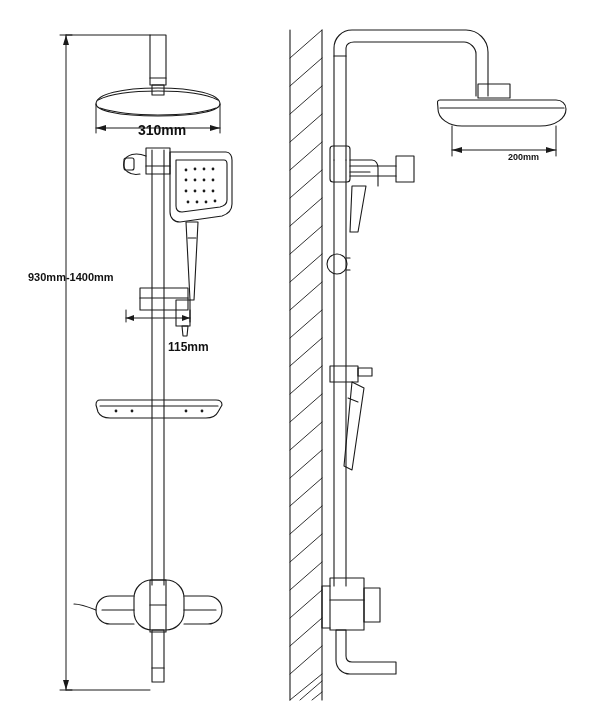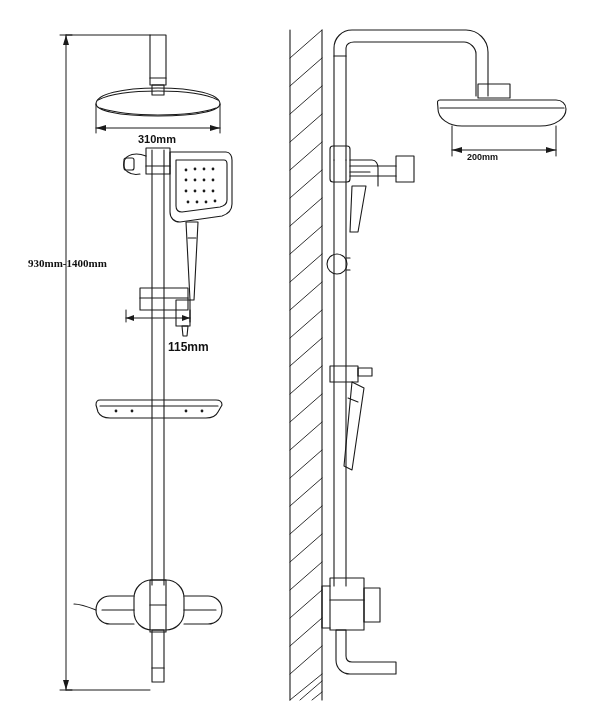--- a/index.html
+++ b/index.html
@@ -26,36 +26,35 @@
   }
   .dim-label {
     position: absolute;
     font-family: "Liberation Sans", sans-serif;
     font-weight: bold;
     color: #111111;
     white-space: nowrap;
   }
   #label-height {
     left: 28px;
-    top: 257px;
+    top: 271px;
     font-size: 11px;
-    font-family: Liberation Serif, serif;
   }
   #label-top-width {
     left: 138px;
-    top: 133px;
-    font-size: 11px;
+    top: 122px;
+    font-size: 14px;
   }
   #label-hand-width {
     left: 168px;
     top: 340px;
     font-size: 12px;
   }
   #label-side-width {
-    left: 467px;
+    left: 508px;
     top: 152px;
     font-size: 9px;
   }
 </style>
 </head>
 <body>
 
 <div id="stage">
 
   <svg id="drawing" width="614" height="720" viewBox="0 0 614 720">

